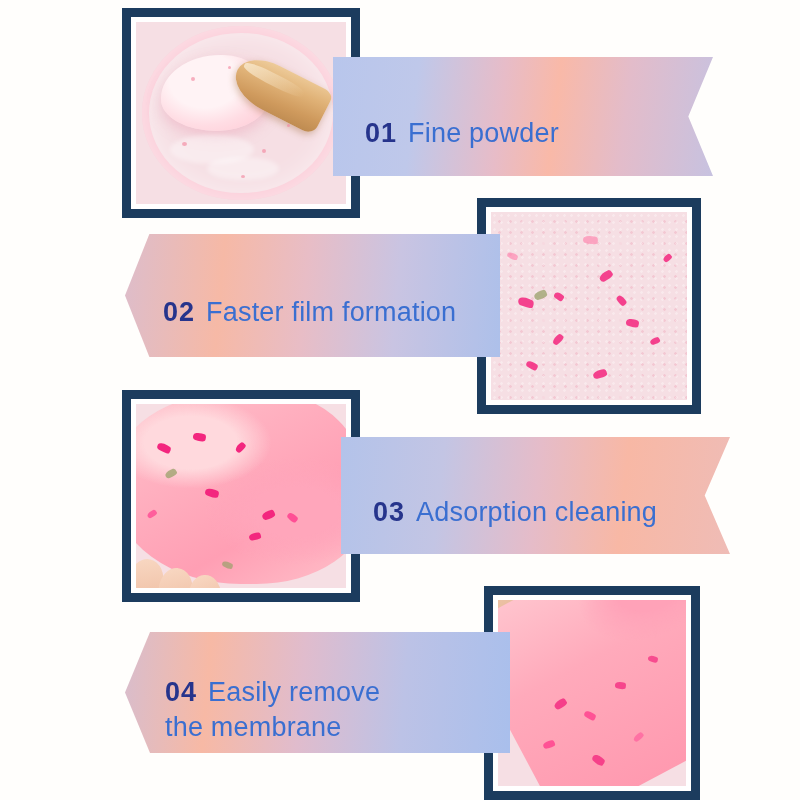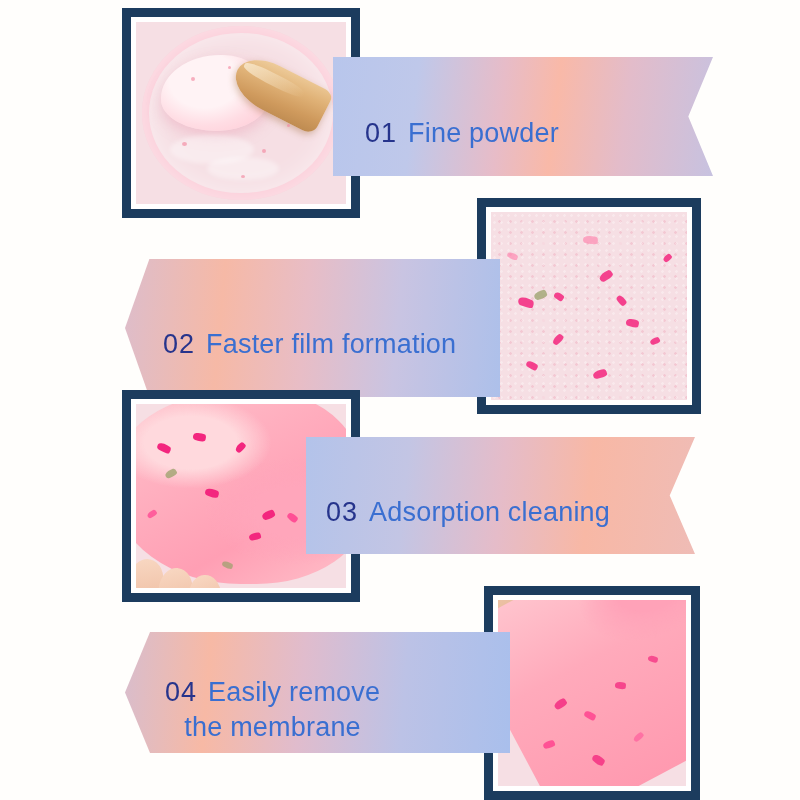--- a/index.html
+++ b/index.html
@@ -178,21 +178,21 @@
     box-sizing: border-box;
   }
   .banner .label {
     position: relative;
     z-index: 2;
     white-space: pre-line;
     letter-spacing: .2px;
   }
   .num {
     color: #26348c;
-    font-weight: 400;
+    font-weight: 700;
     letter-spacing: 1px;
   }
   .txt {
     color: #3a6fd1;
     font-weight: 400;
     margin-top: 44px;
   }
 
   
   .ribbon-right {
@@ -246,21 +246,21 @@
       <div class="petal" style="left:31%; top:66%; width:12px; height:7px; transform:rotate(-42deg);"></div>
       <div class="petal" style="left:69%; top:57%; width:13px; height:8px; transform:rotate(18deg);"></div>
       <div class="petal" style="left:81%; top:67%; width:10px; height:6px; transform:rotate(-20deg);"></div>
       <div class="petal" style="left:18%; top:80%; width:12px; height:7px; transform:rotate(34deg);"></div>
       <div class="petal" style="left:52%; top:84%; width:14px; height:8px; transform:rotate(-12deg);"></div>
       <div class="petal pale" style="left:8%; top:22%; width:11px; height:6px; transform:rotate(28deg);"></div>
       <div class="petal" style="left:88%; top:23%; width:9px; height:6px; transform:rotate(-35deg);"></div>
     </div>
   </div>
 
-  <div class="banner ribbon-left grad-b2" style="left:125px; top:259px; width:375px; height:138px; padding-left:38px;">
+  <div class="banner ribbon-left grad-b2" style="left:125px; top:234px; width:375px; height:123px; padding-left:38px;">
     <div class="label" style="font-size:27px; line-height:1.22;">
       <span class="num">02</span><span style="display:inline-block;width:11px"></span><span class="txt">Faster film formation</span>
     </div>
   </div>
 
   <div class="panel" style="left:122px; top:390px; width:238px; height:212px;">
     <div class="photo photo-sheet3">
       <div class="sheet"></div>
       <div class="grain"></div>
       <div class="finger" style="left:-4%; bottom:-6%; width:17%; height:22%; transform:rotate(12deg);"></div>
@@ -272,21 +272,21 @@
       <div class="petal" style="position:absolute; left:47%; top:22%; width:11px; height:7px; background:#f3267e; border-radius:60% 20% 55% 25%/50% 60% 30% 50%; transform:rotate(-40deg);"></div>
       <div class="petal" style="position:absolute; left:33%; top:46%; width:14px; height:8px; background:#f3267e; border-radius:60% 20% 55% 25%/50% 60% 30% 50%; transform:rotate(22deg);"></div>
       <div class="petal" style="position:absolute; left:60%; top:58%; width:13px; height:8px; background:#f3267e; border-radius:60% 20% 55% 25%/50% 60% 30% 50%; transform:rotate(-18deg);"></div>
       <div class="petal" style="position:absolute; left:72%; top:60%; width:11px; height:7px; background:#ff4f95; border-radius:60% 20% 55% 25%/50% 60% 30% 50%; transform:rotate(44deg);"></div>
       <div class="petal" style="position:absolute; left:54%; top:70%; width:12px; height:7px; background:#f3267e; border-radius:60% 20% 55% 25%/50% 60% 30% 50%; transform:rotate(-8deg);"></div>
       <div class="petal olive" style="position:absolute; left:41%; top:86%; width:11px; height:6px; background:#9aa06a; opacity:.7; border-radius:60% 20% 55% 25%/50% 60% 30% 50%; transform:rotate(26deg);"></div>
       <div class="petal" style="position:absolute; left:5%; top:58%; width:10px; height:6px; background:#ff5e9c; border-radius:60% 20% 55% 25%/50% 60% 30% 50%; transform:rotate(-30deg);"></div>
     </div>
   </div>
 
-  <div class="banner ribbon-right grad-b3" style="left:306px; top:437px; width:389px; height:117px; padding-left:20px;">
+  <div class="banner ribbon-right grad-b3" style="left:341px; top:437px; width:389px; height:117px; padding-left:32px;">
     <div class="label" style="font-size:27px; line-height:1.22;">
       <span class="num">03</span><span style="display:inline-block;width:11px"></span><span class="txt">Adsorption cleaning</span>
     </div>
   </div>
 
   <div class="panel" style="left:484px; top:586px; width:216px; height:214px;">
     <div class="photo photo-peel">
       <div class="topsky"></div>
       <div class="skinedge"></div>
       <div class="sheetface"></div>
@@ -295,19 +295,19 @@
       <div class="petal" style="position:absolute; left:46%; top:60%; width:12px; height:7px; background:#ff3d8c; opacity:.8; border-radius:60% 20% 55% 25%/50% 60% 30% 50%; transform:rotate(34deg);"></div>
       <div class="petal" style="position:absolute; left:62%; top:44%; width:11px; height:7px; background:#f3267e; opacity:.75; border-radius:60% 20% 55% 25%/50% 60% 30% 50%; transform:rotate(12deg);"></div>
       <div class="petal" style="position:absolute; left:24%; top:76%; width:12px; height:7px; background:#ff3d8c; opacity:.8; border-radius:60% 20% 55% 25%/50% 60% 30% 50%; transform:rotate(-14deg);"></div>
       <div class="petal" style="position:absolute; left:50%; top:84%; width:13px; height:8px; background:#f3267e; opacity:.78; border-radius:60% 20% 55% 25%/50% 60% 30% 50%; transform:rotate(40deg);"></div>
       <div class="petal" style="position:absolute; left:72%; top:72%; width:11px; height:6px; background:#ff5e9c; opacity:.7; border-radius:60% 20% 55% 25%/50% 60% 30% 50%; transform:rotate(-36deg);"></div>
       <div class="petal" style="position:absolute; left:80%; top:30%; width:10px; height:6px; background:#f3267e; opacity:.7; border-radius:60% 20% 55% 25%/50% 60% 30% 50%; transform:rotate(20deg);"></div>
     </div>
   </div>
 
   <div class="banner ribbon-left grad-b4" style="left:125px; top:632px; width:385px; height:121px; padding-left:40px;">
-    <div class="label" style="font-size:27px; line-height:1.30;text-align:center;">
+    <div class="label" style="font-size:27px; line-height:1.30;">
       <span class="num">04</span><span style="display:inline-block;width:11px"></span><span class="txt">Easily remove
 the membrane</span>
     </div>
   </div>
 
 </div>
 
 </body></html>

